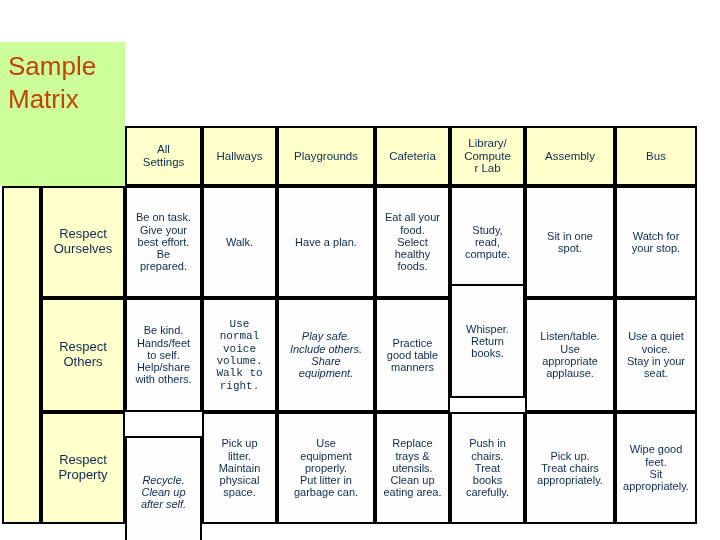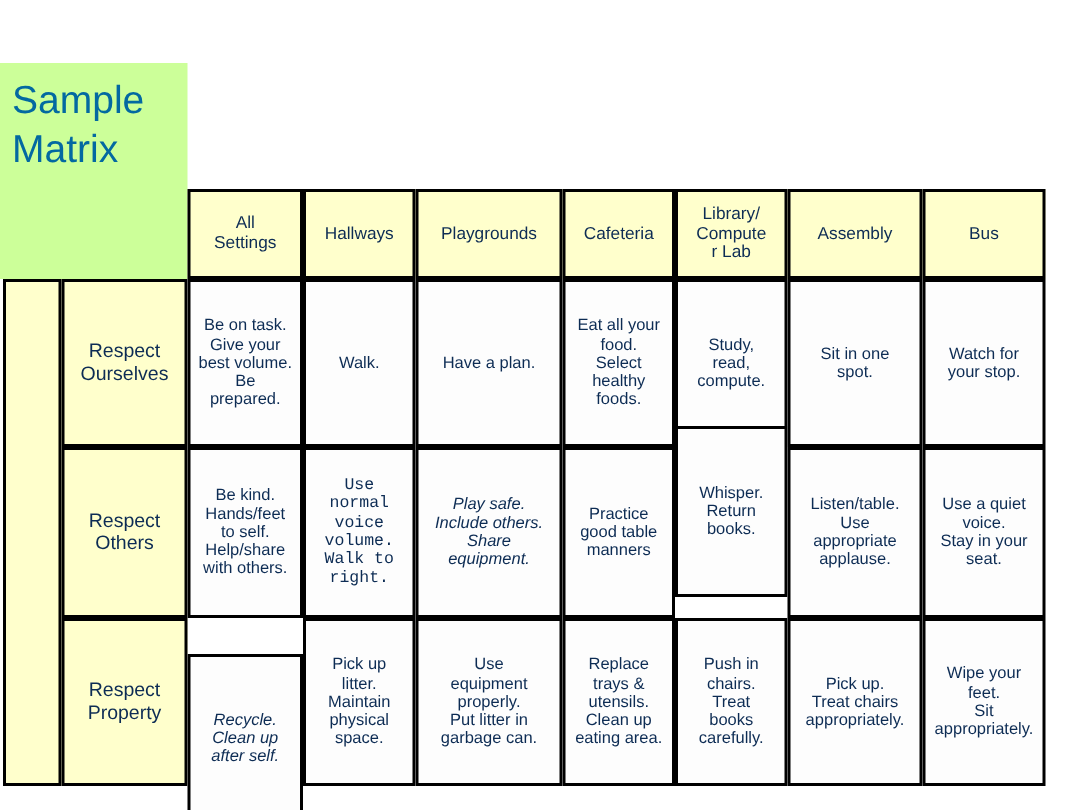--- a/index.html
+++ b/index.html
@@ -44,21 +44,21 @@
     height: 144px;
     border: none;
     align-items: flex-start;
     justify-content: flex-start;
     padding: 8px 6px 0 8px;
   }
   #title-block .title-text {
     font-size: 26px;
     line-height: 1.25;
     text-align: left;
-    color: #0369a1;
+    color: #c2410c;
     letter-spacing: 0px;
   }
 
   
   #setting-banner {
     left: 125px;
     top: 42px;
     width: 572px;
     height: 84px;
   }
@@ -124,21 +124,21 @@
         <span class="gtext">Bus</span>
       </div>
       <div class="cell yellow" style="left: 2px; top: 186px; width: 39px; height: 338px;"></div>
       <div class="cell yellow rowlabel" style="left: 41px; top: 186px; width: 84px; height: 112px;">
         <span class="gtext">Respect
 Ourselves</span>
       </div>
       <div class="cell white data" style="left: 125px; top: 186px; width: 77px; height: 112px;">
         <span class="gtext">Be on task.
 Give your
-best volume.
+best effort.
 Be
 prepared.</span>
       </div>
       <div class="cell white data" style="left: 202px; top: 186px; width: 75px; height: 112px;">
         <span class="gtext">Walk.</span>
       </div>
       <div class="cell white data" style="left: 277px; top: 186px; width: 98px; height: 112px;">
         <span class="gtext">Have a plan.</span>
       </div>
       <div class="cell white data" style="left: 375px; top: 186px; width: 75px; height: 112px;">
@@ -243,20 +243,20 @@
 Treat
 books
 carefully.</span>
       </div>
       <div class="cell white data" style="left: 525px; top: 412px; width: 90px; height: 112px;">
         <span class="gtext">Pick up.
 Treat chairs
 appropriately.</span>
       </div>
       <div class="cell white data" style="left: 615px; top: 412px; width: 82px; height: 112px;">
-        <span class="gtext">Wipe your
+        <span class="gtext">Wipe good
 feet.
 Sit
 appropriately.</span>
       </div>
     </div>
 
 </div>
 
 </body></html>

